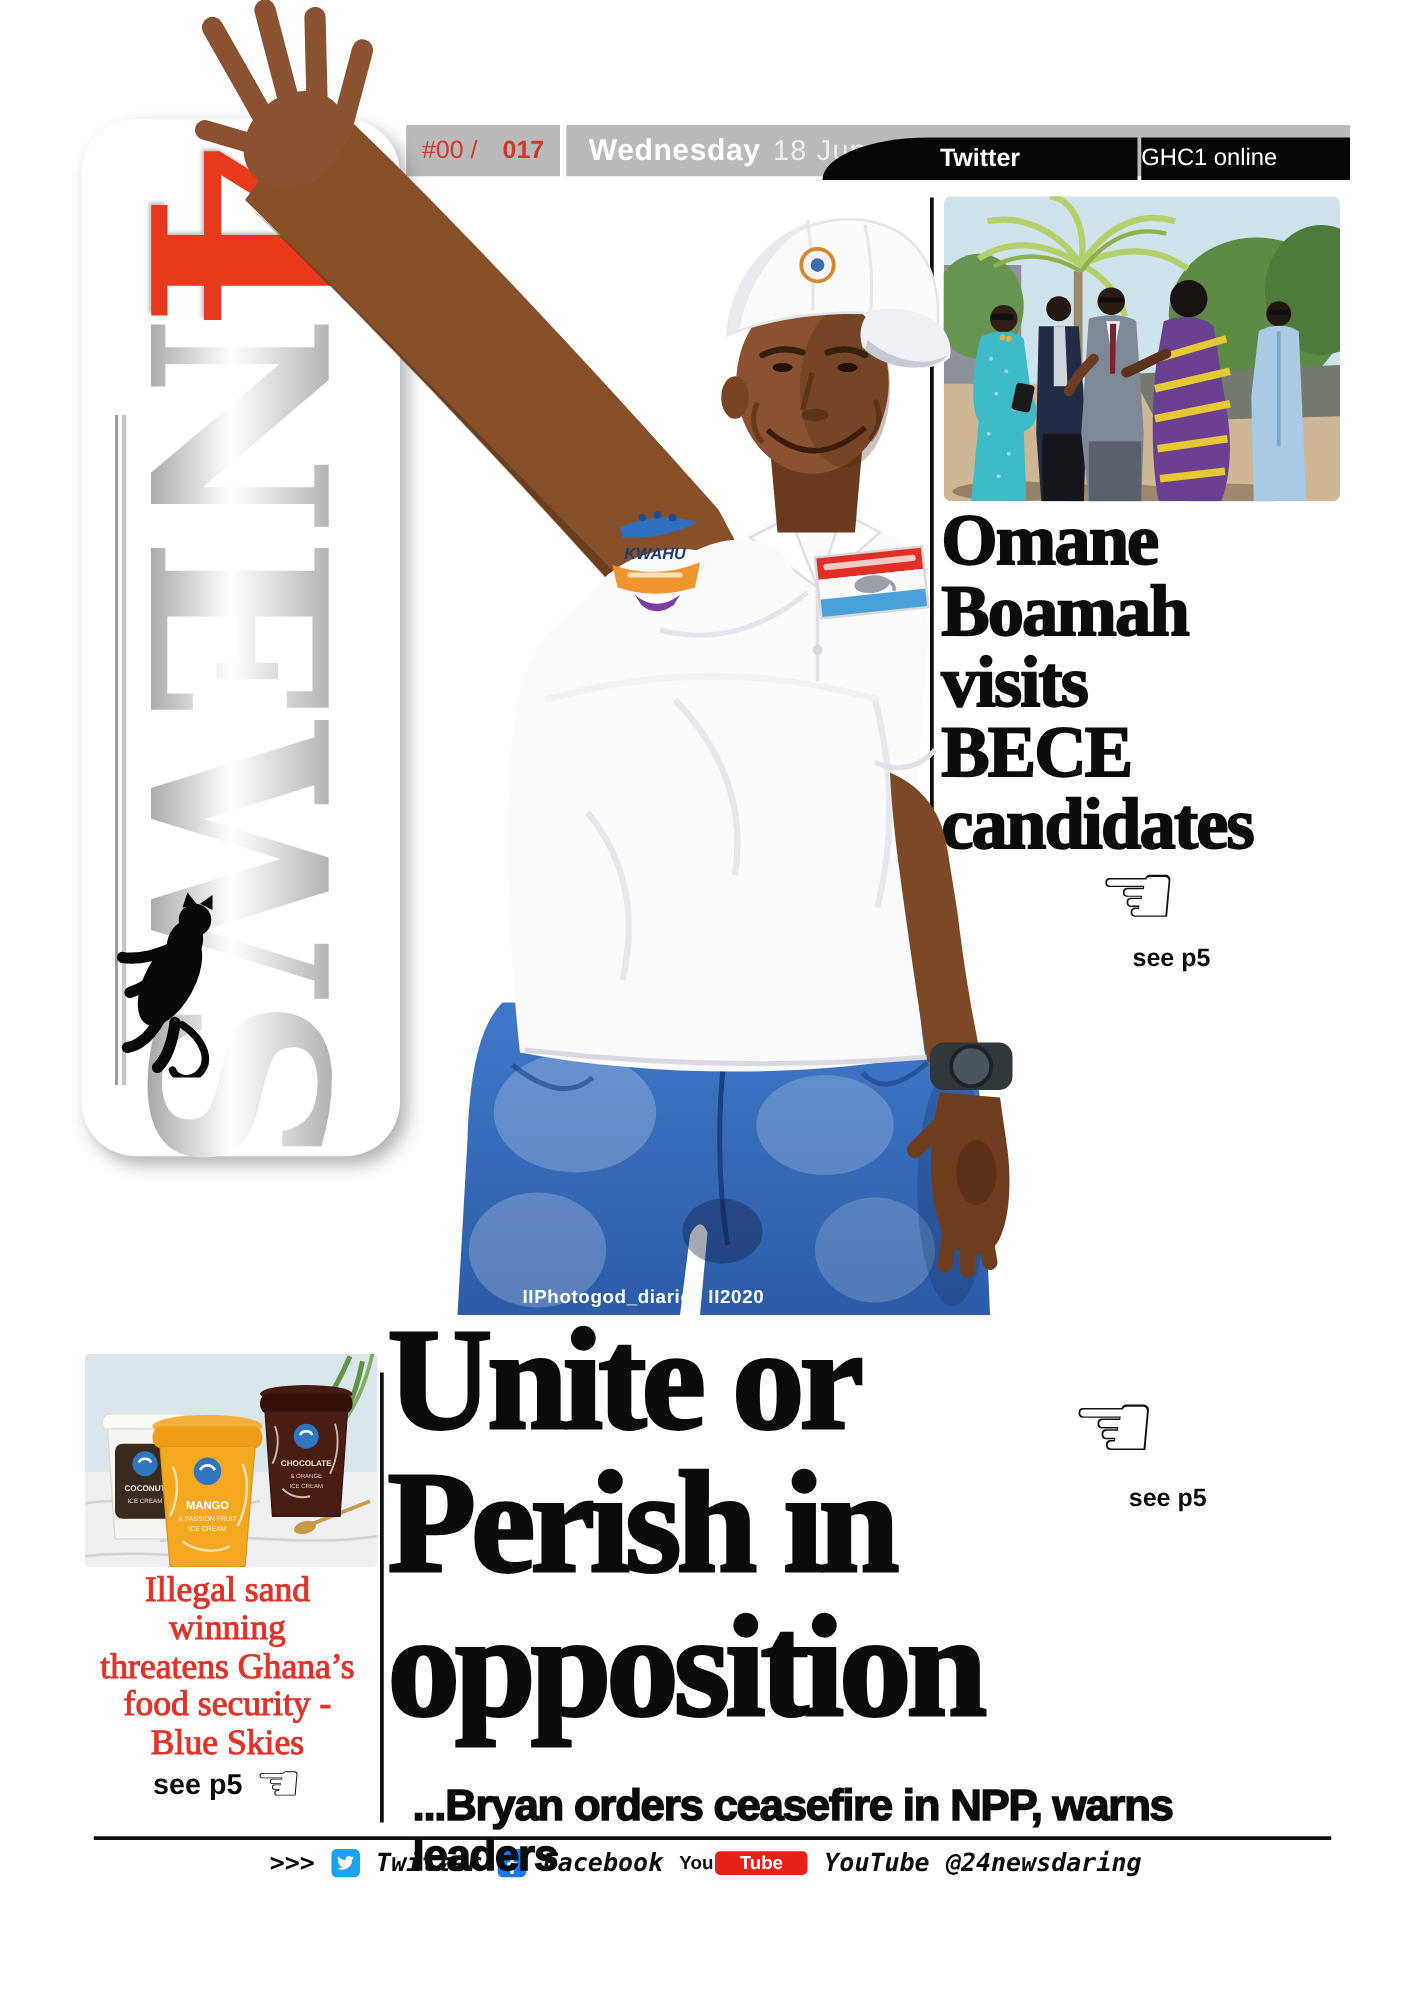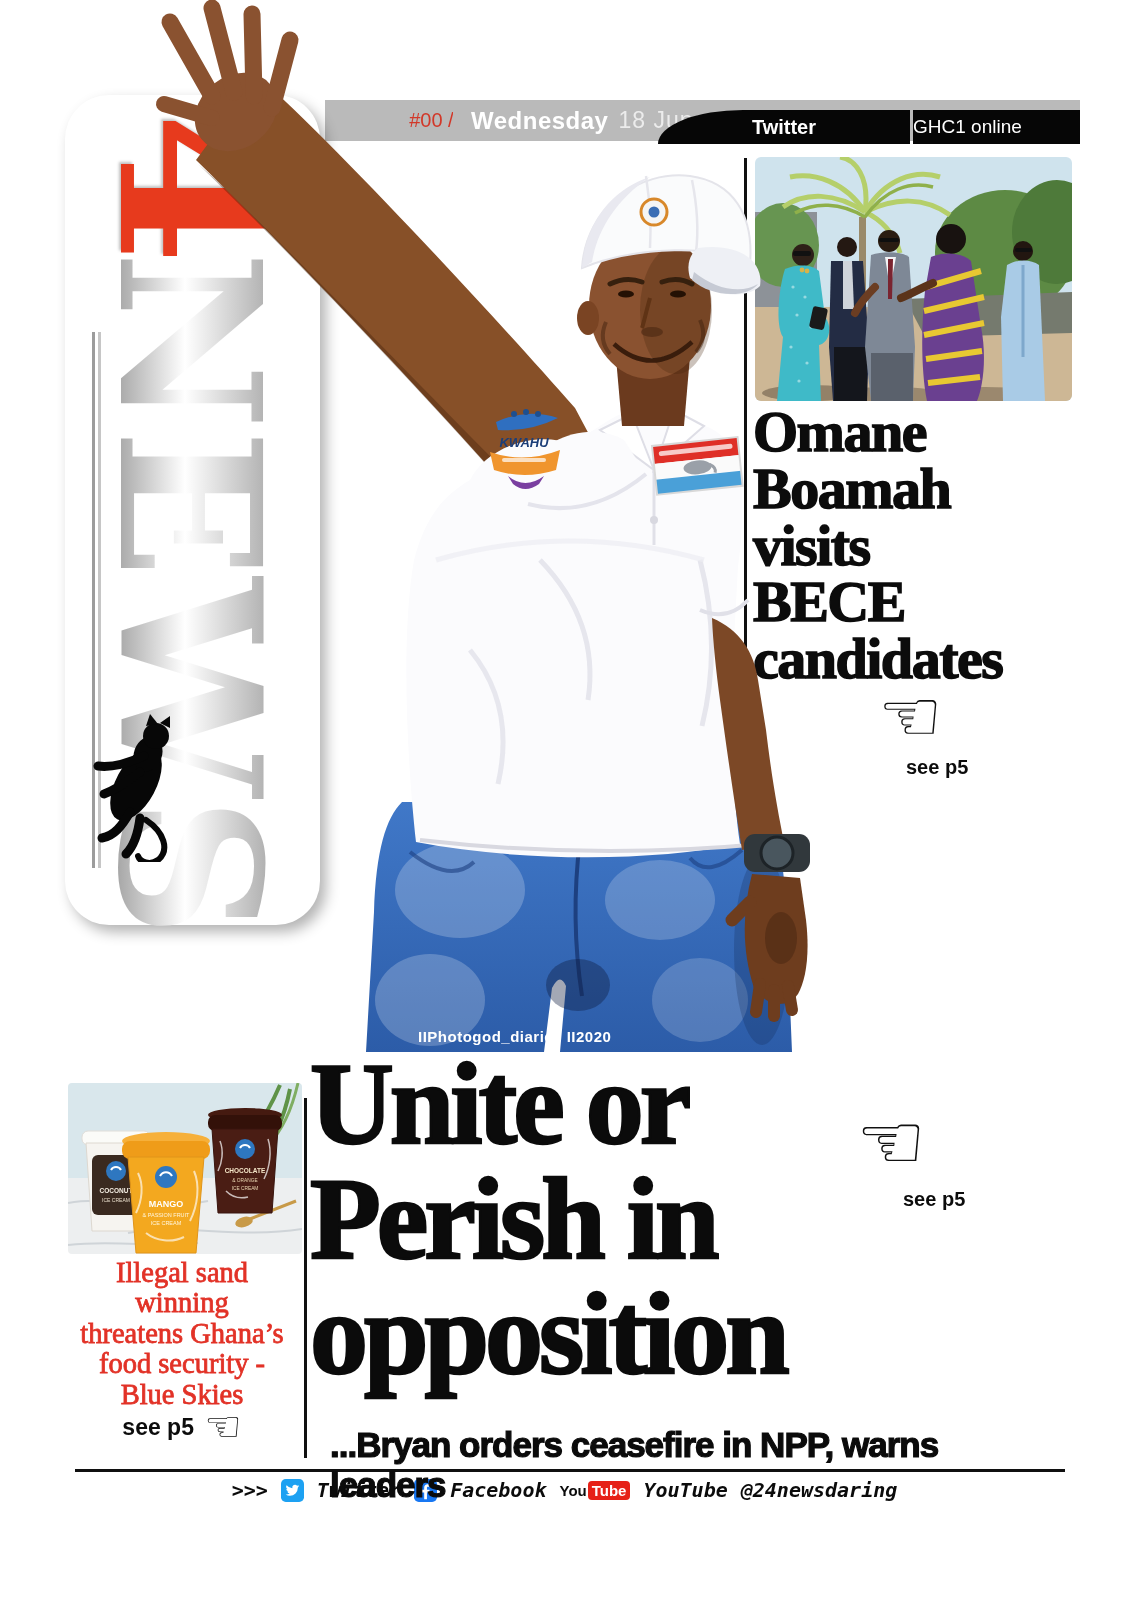--- a/index.html
+++ b/index.html
@@ -3,22 +3,22 @@
 <meta charset="utf-8">
 <style>
   html,body{margin:0;padding:0;background:#888;}
   #page{position:relative;width:1129px;height:1600px;background:#ffffff;overflow:hidden;
         font-family:"Liberation Sans",sans-serif;}
   .abs{position:absolute;}
   .preline{white-space:pre-line;}
 
   
   #issue-box{left:325px;top:100px;width:123px;height:41px;background:#bababa;
-             display:flex;align-items:center;justify-content:flex-end;gap:8px;
-             font-size:20px;color:#d23829;padding-left:47px;}
+             display:flex;align-items:center;justify-content:center;gap:20px;
+             font-size:20px;color:#d23829;}
   #issue-box b{font-weight:bold;}
   #date-bar{left:453px;top:100px;width:627px;height:41px;background:#bababa;
             display:flex;align-items:center;padding-left:18px;box-sizing:border-box;}
   #date-bar .wd{color:#ffffff;font-weight:bold;font-size:24px;letter-spacing:.5px;}
   #date-bar .dt{color:#ececec;font-weight:300;font-size:23px;margin-left:10px;letter-spacing:1px;}
   #daring-box{left:658px;top:110px;width:252px;height:34px;background:#060606;
               border-top-left-radius:90px 36px;display:flex;align-items:center;justify-content:center;
               color:#fff;font-weight:bold;font-size:20px;z-index:3;}
   #price-box{left:913px;top:110px;width:167px;height:34px;background:#060606;
              display:flex;align-items:center;justify-content:flex-start;color:#fff;font-size:19px;z-index:3;}
@@ -70,21 +70,21 @@
   #side-see{font-size:23px;font-weight:bold;color:#0c0c0c;}
   #side-hand{font-size:42px;}
 
   
   #footer-rule{left:75px;top:1469px;width:990px;height:3px;background:#101010;}
   #social-bar{left:0;top:1478px;width:1129px;display:flex;align-items:center;justify-content:center;
               gap:13px;font-family:"DejaVu Sans Mono",monospace;font-style:italic;font-weight:bold;
               font-size:20px;color:#0b0b0b;}
   .yt-logo{display:inline-flex;align-items:center;gap:1px;font-style:normal;
            font-family:"Liberation Sans",sans-serif;font-size:15px;font-weight:bold;}
-  .yt-tube{background:#e62117;color:#fff;border-radius:4px;padding:1px 4px;}
+  .yt-tube{background:#e62117;color:#fff;border-radius:4px;padding:1px 20px;}
 </style>
 </head>
 <body>
 
 <div id="page">
 
   <div class="abs" id="issue-box">
     <span>#00 /</span>
     <b>017</b>
   </div>

